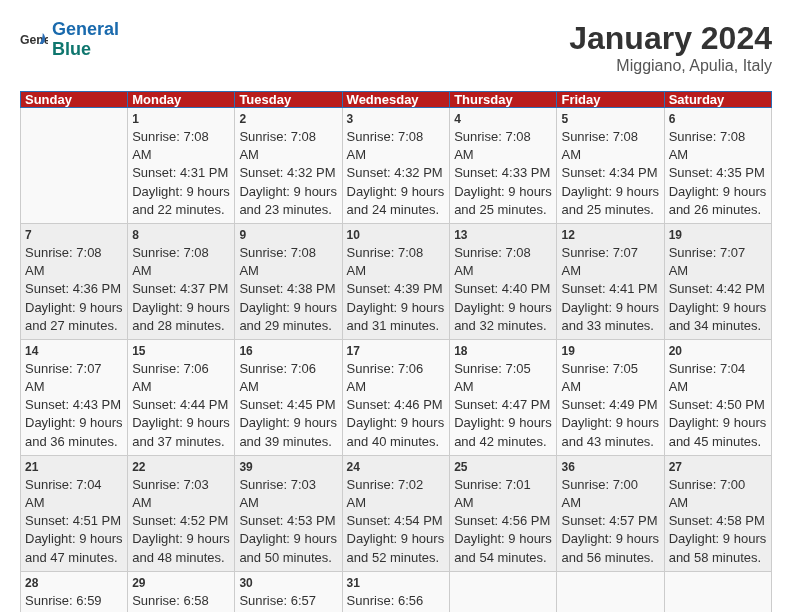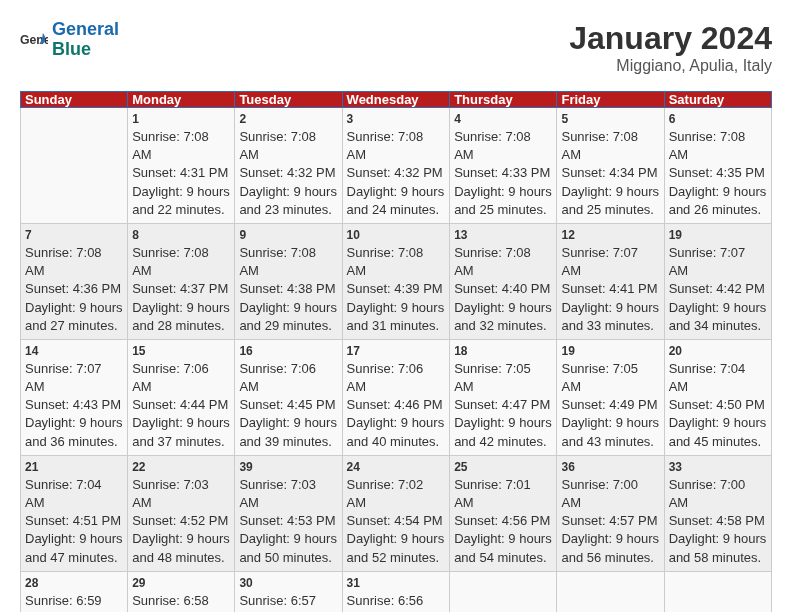--- a/index.html
+++ b/index.html
@@ -230,21 +230,21 @@
         </td>
         <td>
           <span class="day-num">25</span>
           <div class="day-info">Sunrise: 7:01 AM<br>Sunset: 4:56 PM<br>Daylight: 9 hours<br>and 54 minutes.</div>
         </td>
         <td>
           <span class="day-num">36</span>
           <div class="day-info">Sunrise: 7:00 AM<br>Sunset: 4:57 PM<br>Daylight: 9 hours<br>and 56 minutes.</div>
         </td>
         <td>
-          <span class="day-num">33</span>
+          <span class="day-num">27</span>
           <div class="day-info">Sunrise: 7:00 AM<br>Sunset: 4:58 PM<br>Daylight: 9 hours<br>and 58 minutes.</div>
         </td>
       </tr>
       <tr>
         <td>
           <span class="day-num">28</span>
           <div class="day-info">Sunrise: 6:59 AM<br>Sunset: 4:59 PM<br>Daylight: 10 hours<br>and 0 minutes.</div>
         </td>
         <td>
           <span class="day-num">29</span>

